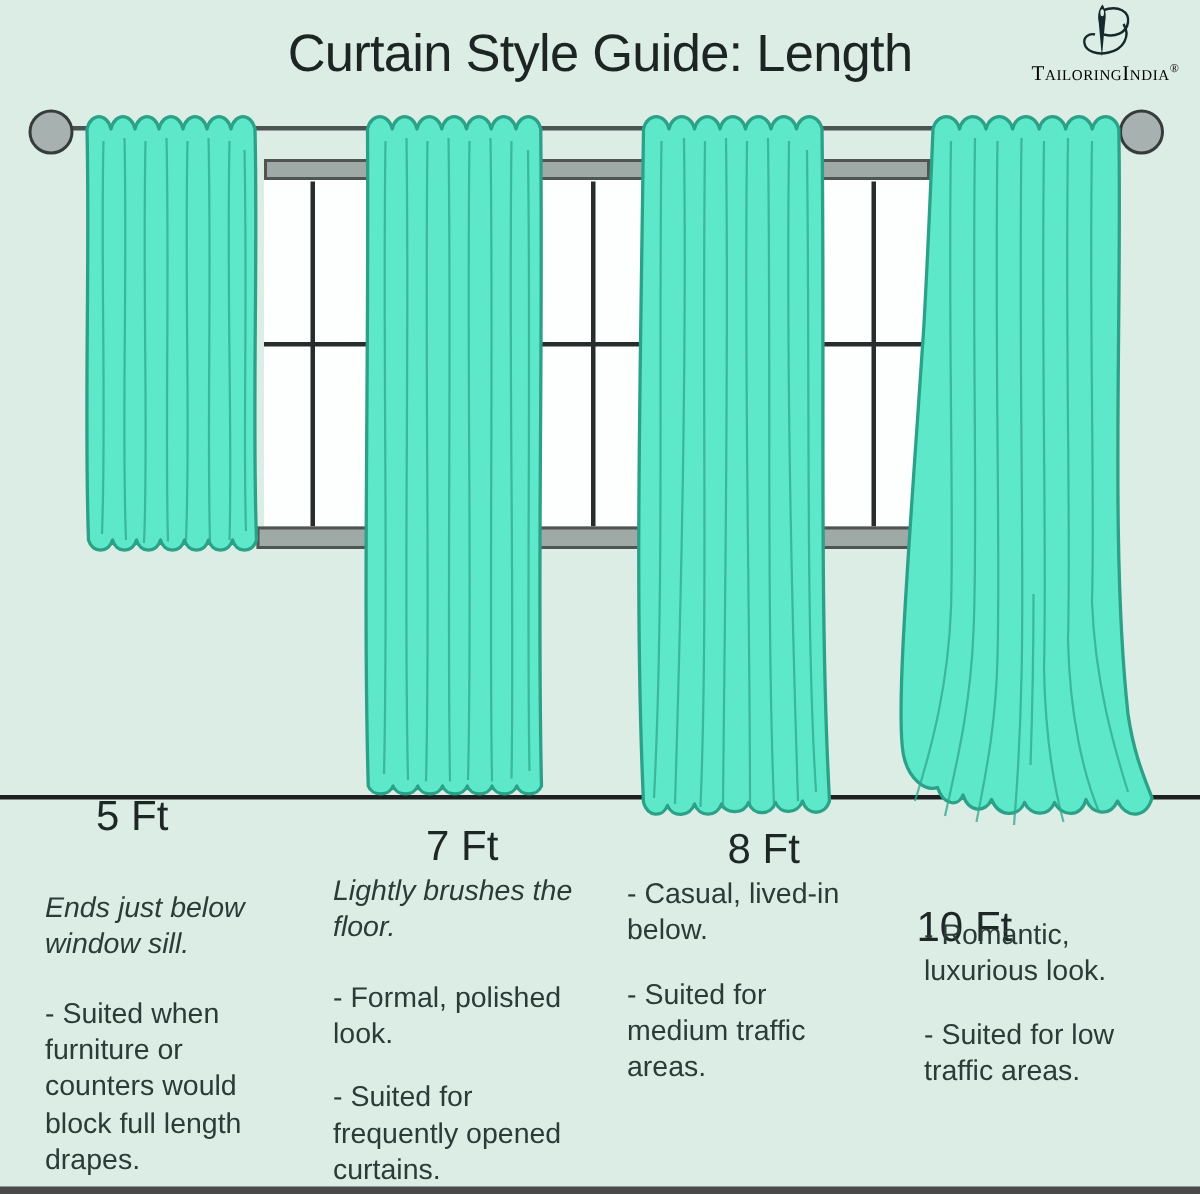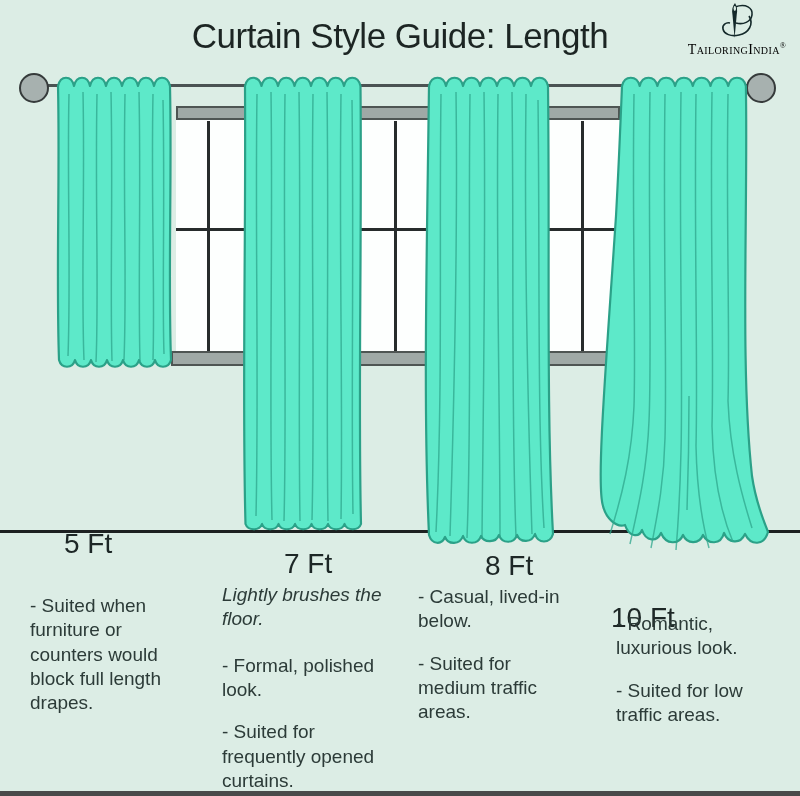--- a/index.html
+++ b/index.html
@@ -155,20 +155,21 @@
       <path d="M95,330 C95,380 94,415 93,444"></path>
     </g>
   </svg>
 
   <div class="len-label ll1">5 Ft</div>
   <div class="len-label ll2">7 Ft</div>
   <div class="len-label ll3">8 Ft</div>
   <div class="len-label ll4">10 Ft</div>
 
   <div class="col b1">
+    <p class="desc">Ends just below window sill.</p>
     <p>- Suited when furniture or counters would block full length drapes.</p>
   </div>
   <div class="col b2">
     <p class="desc">Lightly brushes the floor.</p>
     <p>- Formal, polished look.</p>
     <p>- Suited for frequently opened curtains.</p>
   </div>
   <div class="col b3">
     <p>- Casual, lived-in below.</p>
     <p>- Suited for medium traffic areas.</p>

